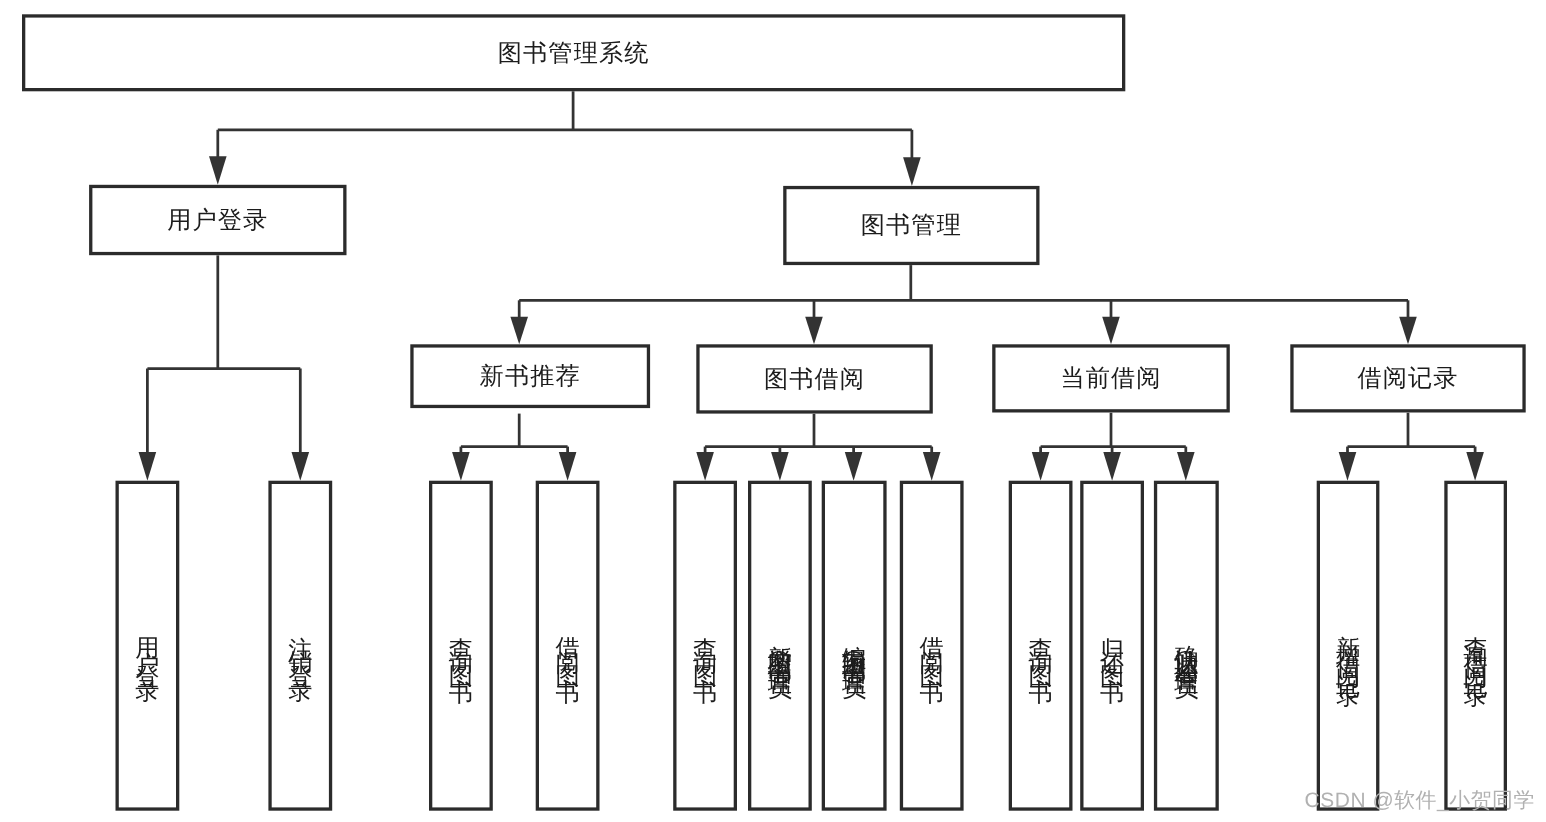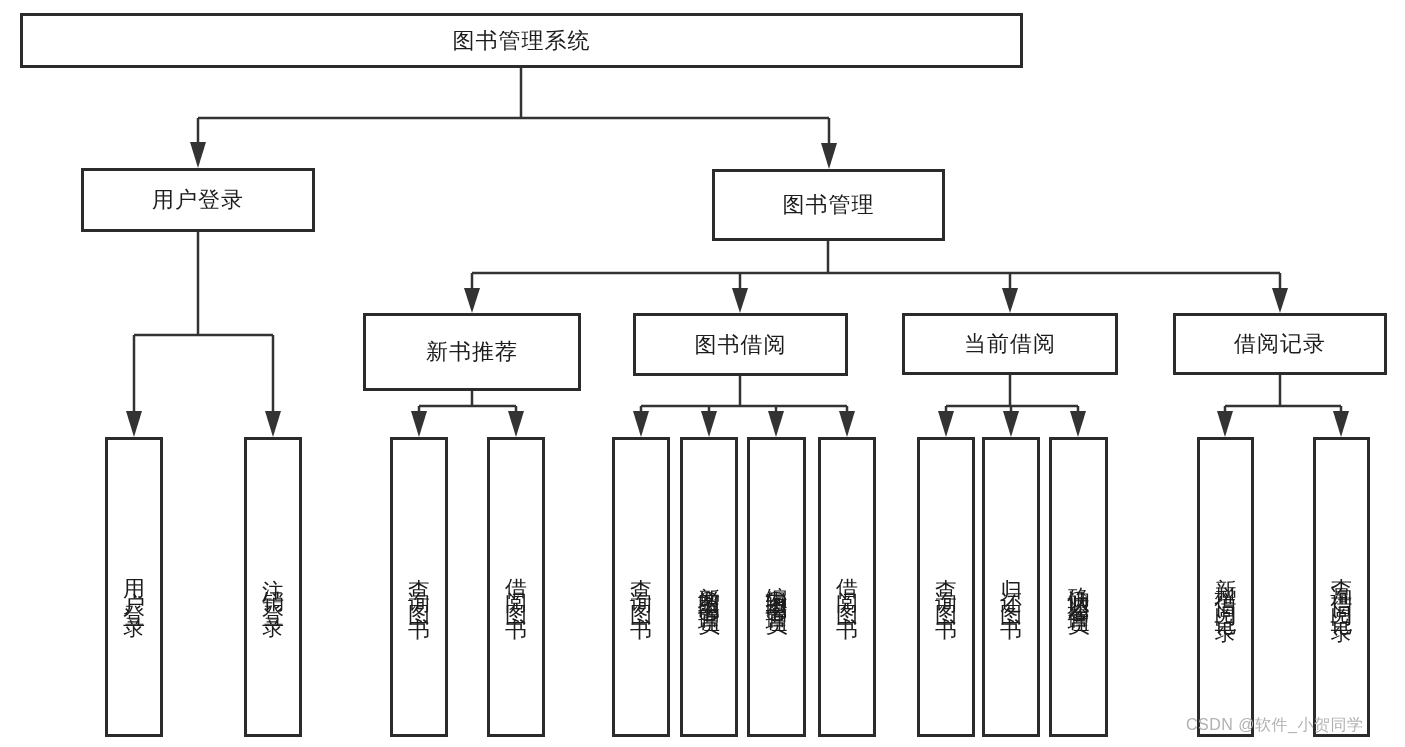--- a/index.html
+++ b/index.html
@@ -16,21 +16,21 @@
   }
   .h-node{font-size:22px;letter-spacing:1px;}
   .v-node{
     writing-mode:vertical-rl;text-orientation:mixed;
     font-size:22px;letter-spacing:13px;line-height:1;
   }
   .v-node.med{letter-spacing:9px;}
   .v-node.long{letter-spacing:4px;}
   .watermark{
     position:absolute;left:1186px;top:715px;z-index:3;
-    font-size:16px;color:#b1b1b1;letter-spacing:0.5px;white-space:nowrap;
+    font-size:19px;color:#b1b1b1;letter-spacing:0.5px;white-space:nowrap;
   }
 </style>
 </head>
 <body>
 
 <div class="canvas">
 
   <svg class="connectors" width="1405" height="747" viewBox="0 0 1405 747">
     <g stroke="#333333" stroke-width="2.5" fill="none">
 
@@ -88,26 +88,26 @@
       <polygon points="768,411 784,411 776,437"></polygon>
       <polygon points="839,411 855,411 847,437"></polygon>
       <polygon points="938,411 954,411 946,437"></polygon>
       <polygon points="1003,411 1019,411 1011,437"></polygon>
       <polygon points="1070,411 1086,411 1078,437"></polygon>
       <polygon points="1217,411 1233,411 1225,437"></polygon>
       <polygon points="1333,411 1349,411 1341,437"></polygon>
     </g>
   </svg>
 
-  <div class="node h-node" style="left:20px;top:13px;width:1003px;height:55px;text-align:right;">图书管理系统</div>
+  <div class="node h-node" style="left:20px;top:13px;width:1003px;height:70px;text-align:right;">图书管理系统</div>
 
   <div class="node h-node" style="left:81px;top:168px;width:234px;height:64px;">用户登录</div>
   <div class="node h-node" style="left:712px;top:169px;width:233px;height:72px;">图书管理</div>
 
-  <div class="node h-node" style="left:363px;top:313px;width:218px;height:78px;">新书推荐</div>
+  <div class="node h-node" style="left:373px;top:313px;width:218px;height:58px;">新书推荐</div>
   <div class="node h-node" style="left:633px;top:313px;width:215px;height:63px;">图书借阅</div>
   <div class="node h-node" style="left:902px;top:313px;width:216px;height:62px;">当前借阅</div>
   <div class="node h-node" style="left:1173px;top:313px;width:214px;height:62px;">借阅记录</div>
 
   <div class="node v-node" style="left:105px;top:437px;width:58px;height:300px;">用户登录</div>
   <div class="node v-node" style="left:244px;top:437px;width:58px;height:300px;">注销登录</div>
 
   <div class="node v-node" style="left:390px;top:437px;width:58px;height:300px;">查询图书</div>
   <div class="node v-node" style="left:487px;top:437px;width:58px;height:300px;">借阅图书</div>
 

